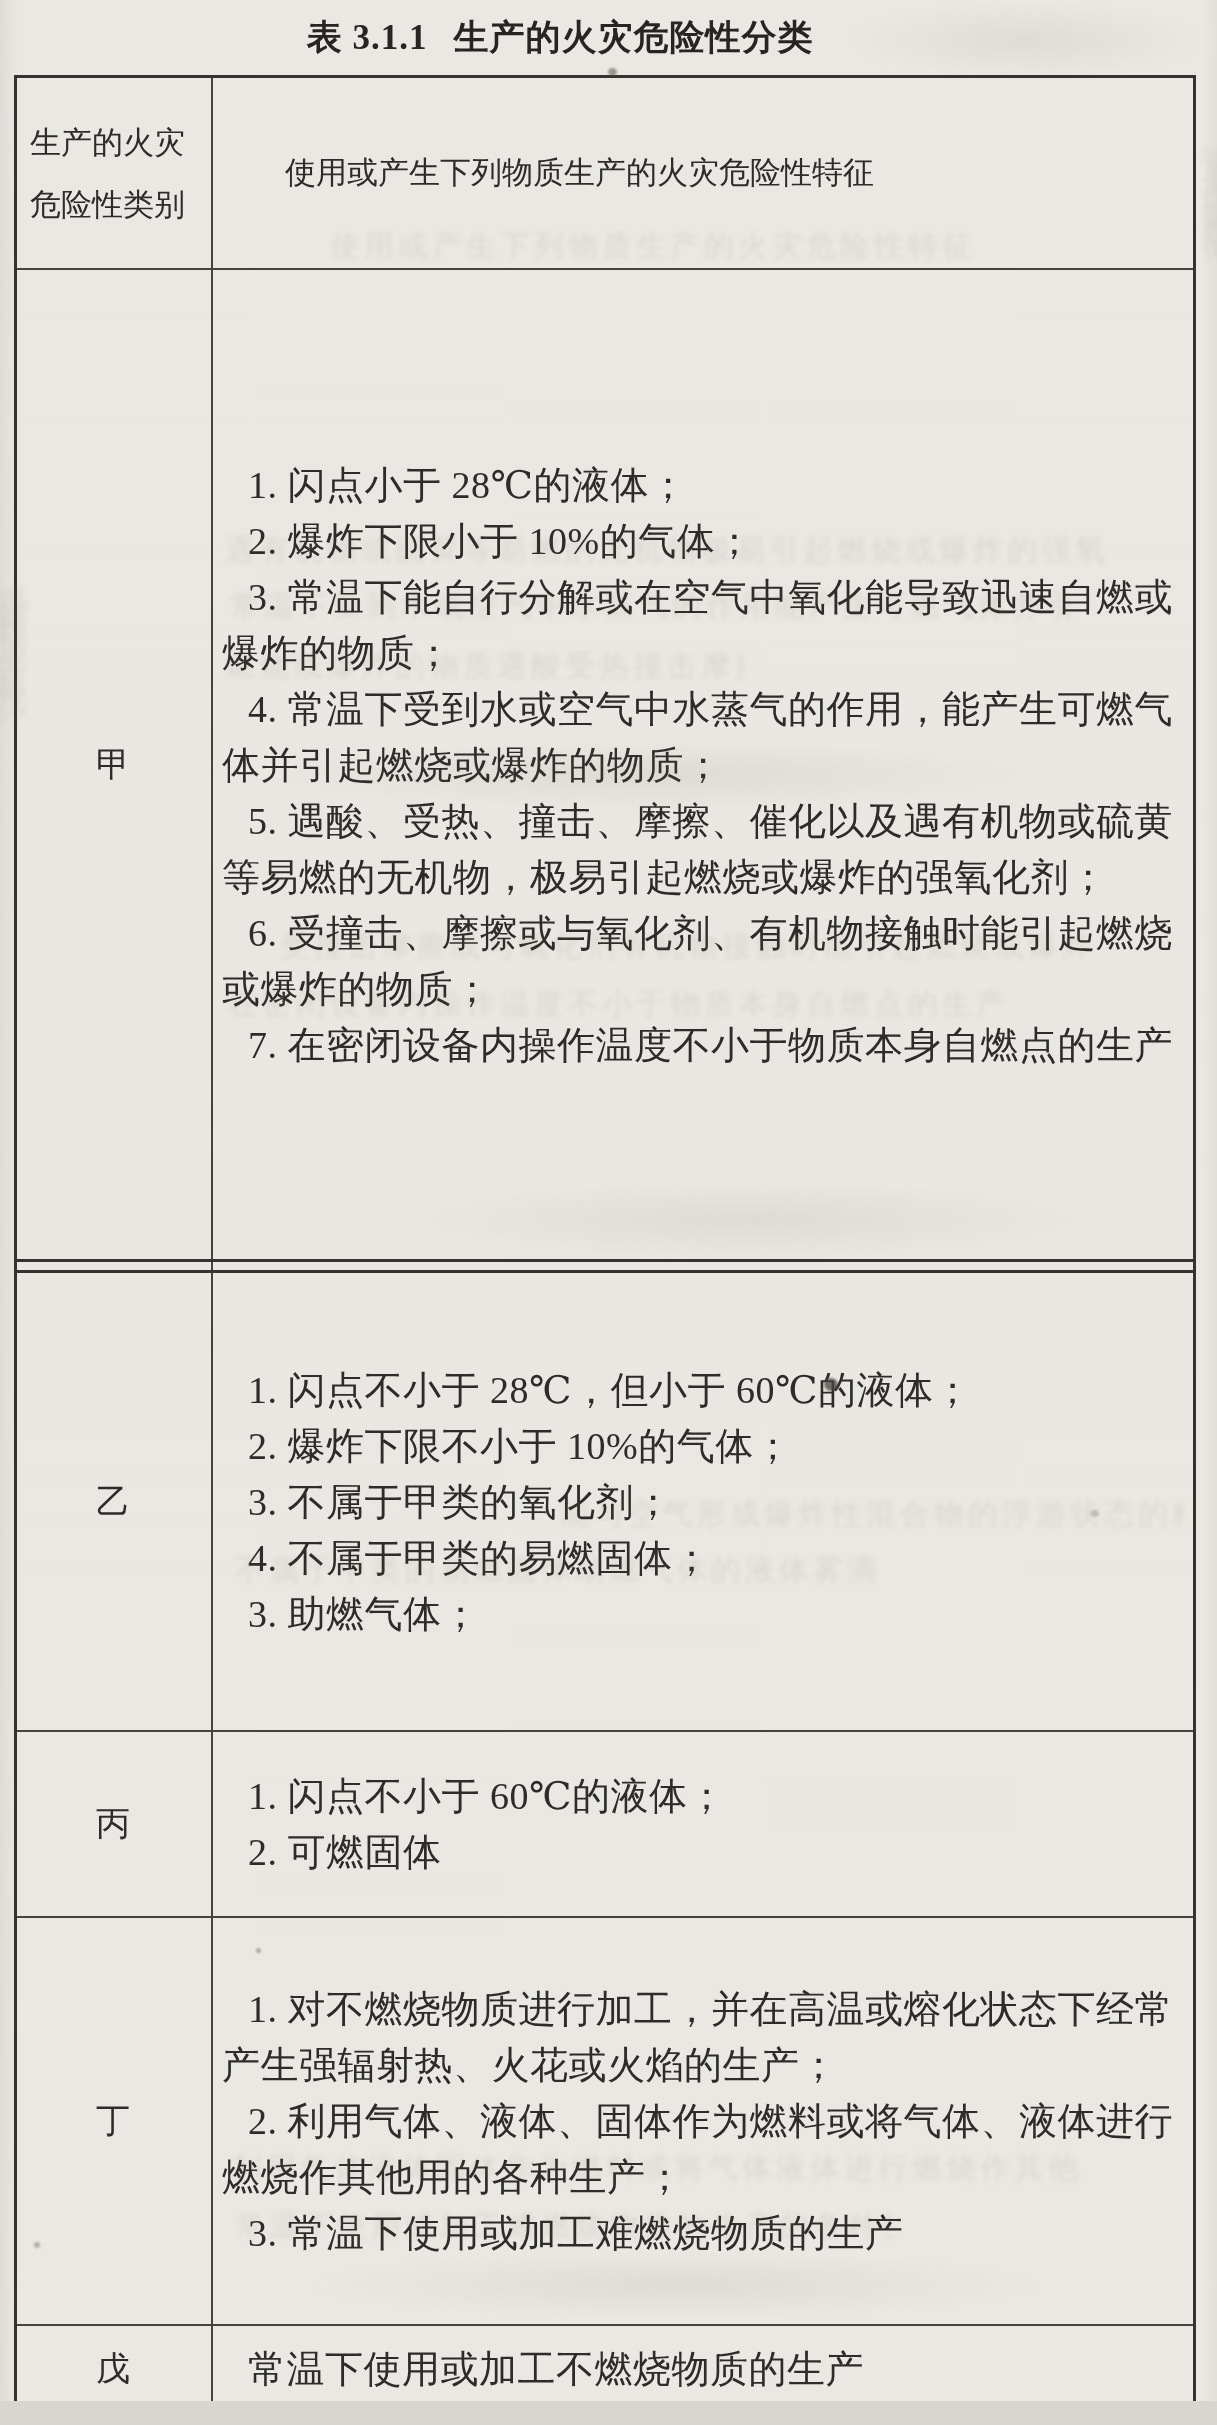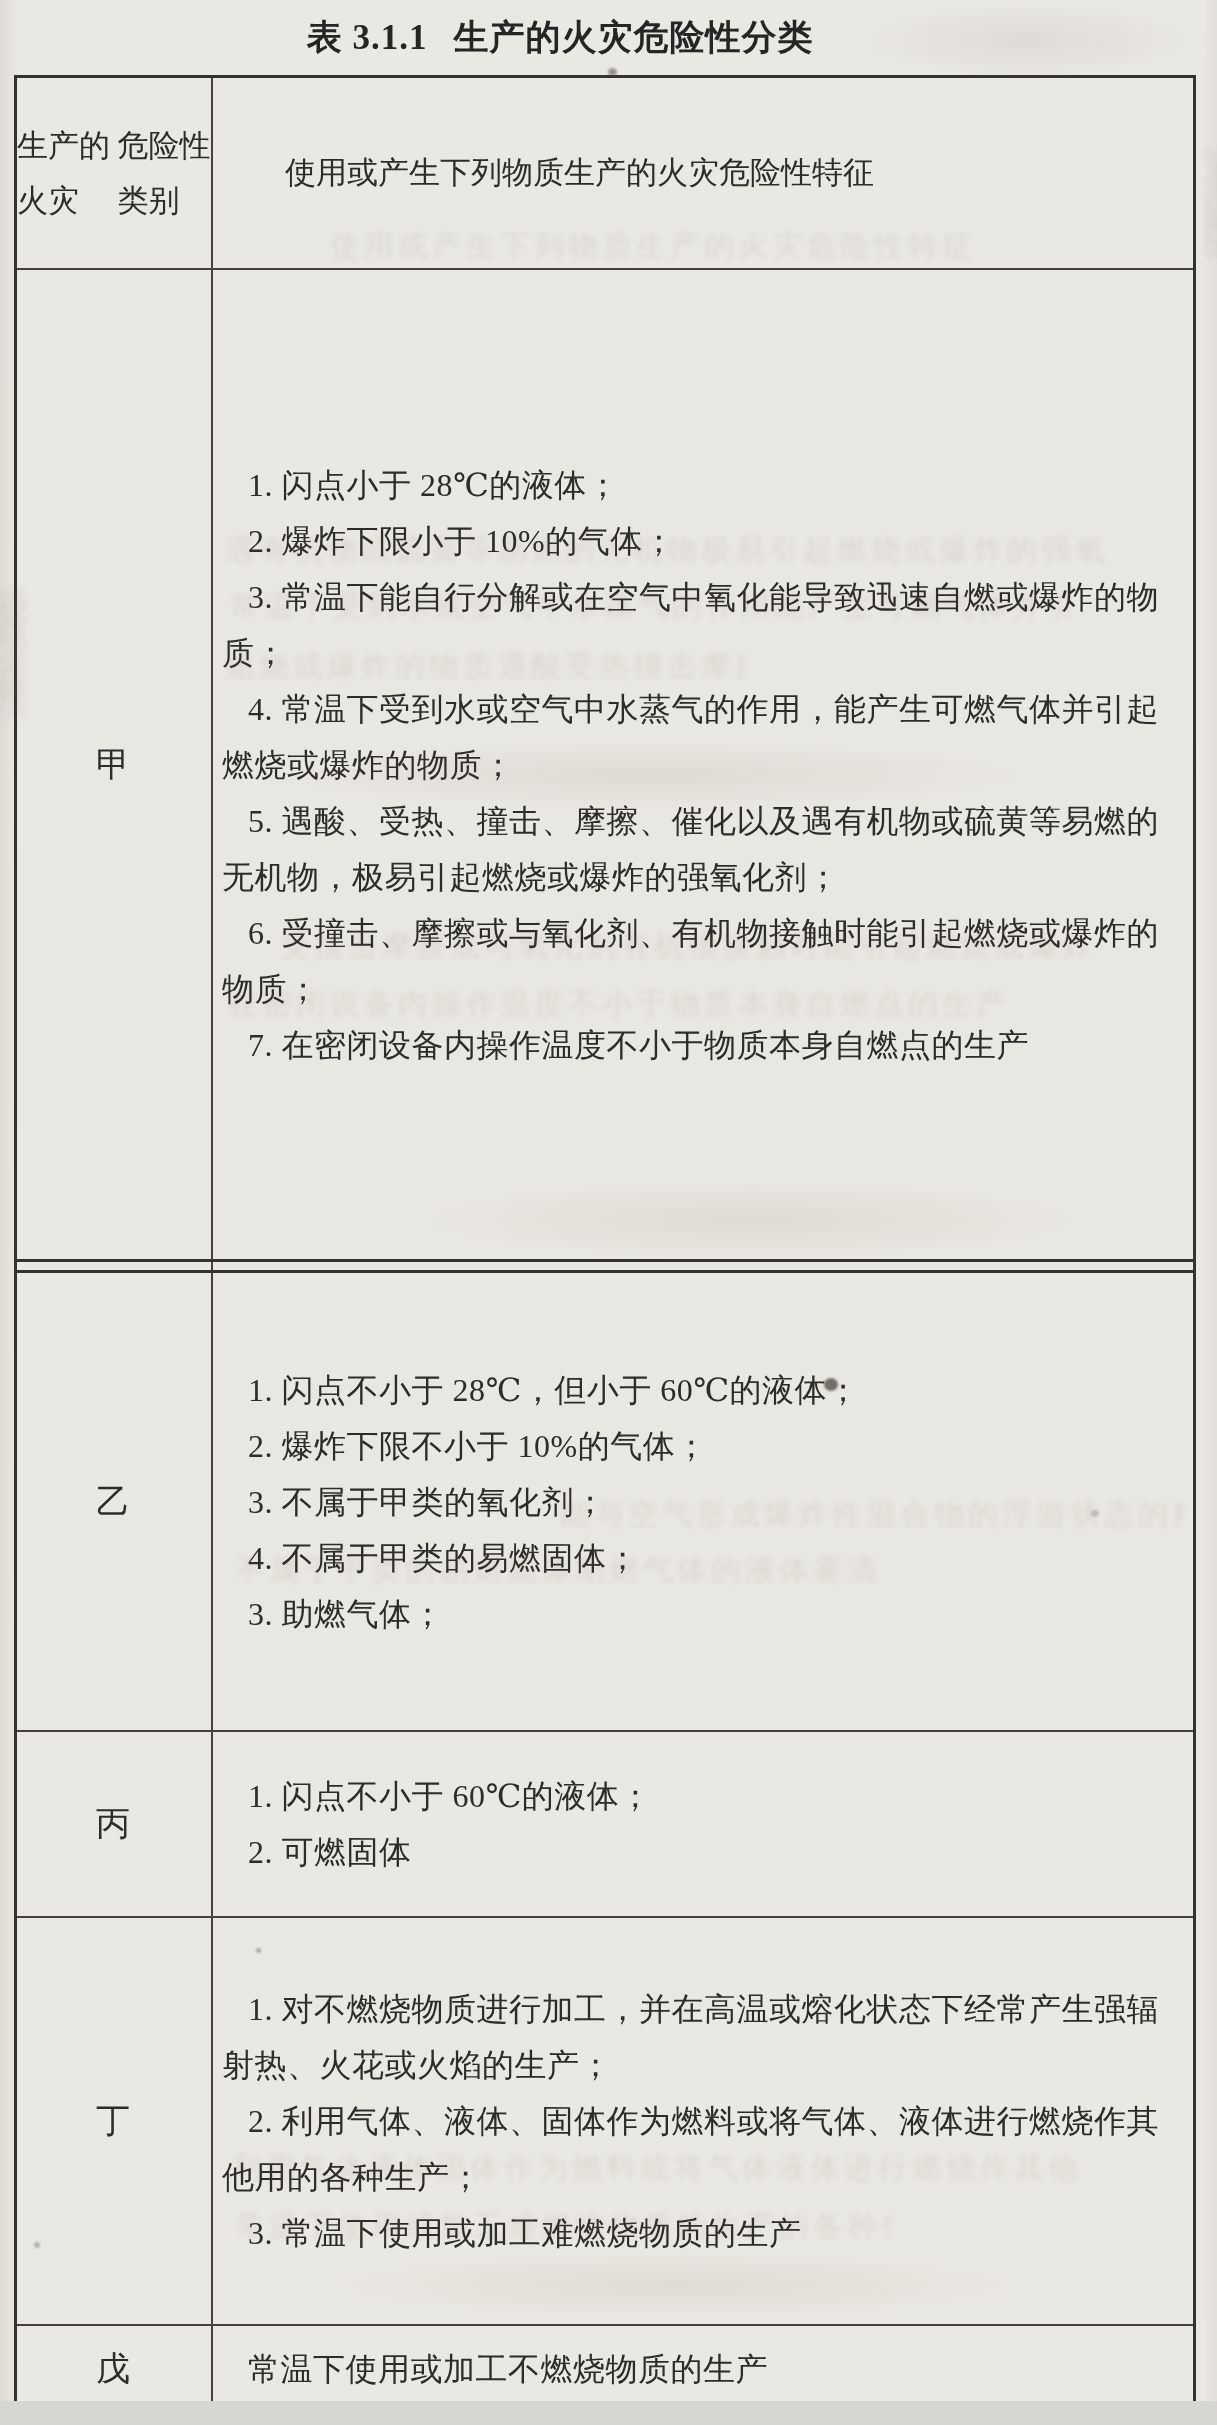--- a/index.html
+++ b/index.html
@@ -30,21 +30,21 @@
     border:3px solid #35332f;
     box-sizing:border-box;
     display:flex; flex-direction:column;
     background:transparent;
   }
   .trow{display:flex; box-sizing:border-box; border-top:2px solid #45423d;}
   .trow.first{border-top:none;}
   .c1{
     width:196px; box-sizing:border-box;
     border-right:2px solid #45423d;
-    display:flex; flex-direction:row;
+    display:flex; flex-direction:column;
     align-items:center; justify-content:center;
     flex-shrink:0;
     gap:7px;
   }
   .c2{
     flex:1; box-sizing:border-box;
     display:flex; flex-direction:column; justify-content:center;
     padding:0 4px 0 9px;
     overflow:hidden;
   }
@@ -57,21 +57,21 @@
   
   .thickdiv{
     height:14px; box-sizing:border-box;
     border-top:3px solid #35332f;
     border-bottom:3px solid #35332f;
     display:flex;
   }
   .thickdiv .seg1{width:196px;border-right:2px solid #45423d;box-sizing:border-box;}
   
   .hazard-text p{
-    margin:0; font-size:32px; line-height:56px;
+    margin:0; font-size:38px; line-height:56px;
     text-indent:26px; color:#2d2c2a;
     letter-spacing:0.5px;
   }
   .cat{font-size:34px; color:#2d2c2a; letter-spacing:2px;}
   .hdr1{font-size:31px; line-height:55px; color:#2d2c2a; text-align:left; width:168px;}
   .hdr2{
     font-size:31px; color:#2d2c2a;
     padding-left:72px; text-indent:0;
   }
   .hdr2 p{margin:0;text-indent:0;font-size:31px;line-height:40px;}

